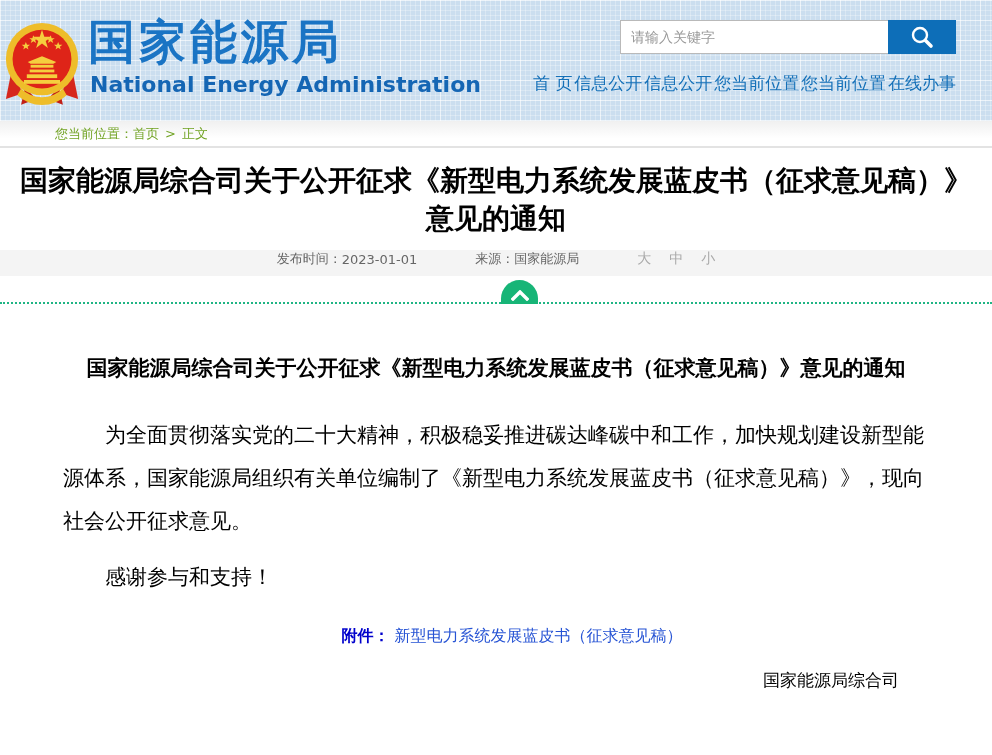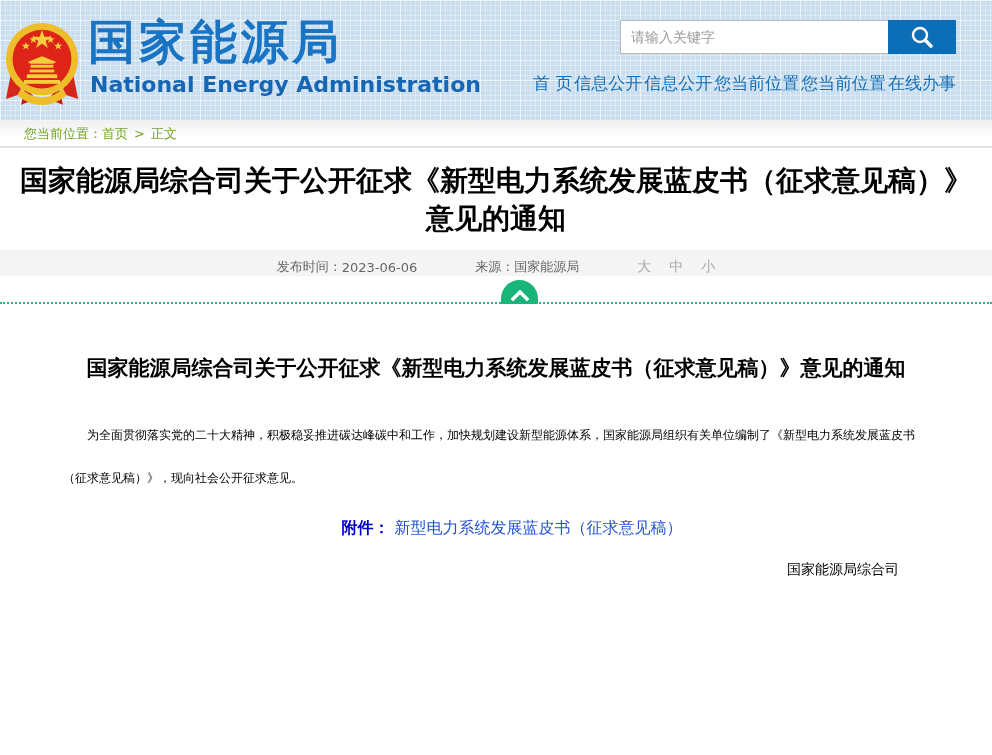--- a/index.html
+++ b/index.html
@@ -40,34 +40,34 @@
   .main-nav {
     position:absolute; left:533px; top:72px; width:423px;
     display:flex; justify-content:space-between; align-items:center;
   }
   .main-nav a { text-decoration:none; color:#1470b8; font-size:17px; white-space:nowrap; cursor:pointer; }
 
   
   .breadcrumb-bar {
     height:27px; background:linear-gradient(#f0f0f0,#ffffff 70%);
     border-bottom:2px solid #e3e3e3;
-    display:flex; align-items:center; padding-left:24px;
+    display:flex; align-items:center; padding-left:55px;
     font-size:13px; color:#71a324;
   }
   .breadcrumb-bar a { color:#71a324; text-decoration:none; cursor:pointer;text-align:center; }
   .breadcrumb-bar .sep { margin:0 6px; }
 
   
   .page-title {
     margin:14px auto 12px; width:960px; text-align:center;
     font-size:28px; line-height:38px; font-weight:bold; color:#000;
   }
   .meta-bar {
     height:26px; background:#f4f4f4;
-    display:flex; align-items:flex-end; justify-content:center; gap:58px;
+    display:flex; align-items:flex-start; justify-content:center; gap:58px;
     font-size:13px; color:#666;
   }
   .meta-group { display:flex; align-items:center; }
   .font-sizes { display:flex; gap:18px; color:#a9a9a9; font-size:14px; }
   .font-sizes span { cursor:pointer; }
 
   
   .divider { position:relative; margin-top:26px; border-top:2px dotted #1fb584; height:0; }
   .collapse-btn {
     position:absolute; left:calc(50% + 5px); top:-24px;
@@ -76,26 +76,26 @@
     display:flex; align-items:flex-end; justify-content:center; padding-bottom:3px;
   }
 
   
   .article { padding:0 63px; color:#000; }
   .article-title {
     margin:44px auto 26px; max-width:836px; text-align:center;
     font-family:"DejaVu Serif","Liberation Serif",serif;
     font-size:21px; line-height:40px; font-weight:bold; color:#000;
   }
-  .article p { font-size:12px; line-height:43px; text-indent:2em; margin-bottom:13px; }
+  .article p { font-size:21px; line-height:43px; text-indent:2em; margin-bottom:13px; }
   .article p.thanks { margin-bottom:22px; }
   .attachment { font-size:16px; line-height:30px; text-indent:2em; margin-bottom:18px;text-align:center; }
   .attachment .label { color:#0000cc; font-weight:bold; }
   .attachment a { color:#2653d4; text-decoration:none; cursor:pointer; }
-  .signature { text-align:right; padding-right:30px; font-size:14px; margin-top:14px; }
+  .signature { text-align:right; padding-right:30px; font-size:17px; margin-top:14px; }
 </style>
 </head>
 <body>
 
 <div class="header">
   <svg class="emblem" viewBox="0 0 80 104">
     <path d="M8 62 L2 92 L20 86 Z" fill="#d6261c"></path>
     <path d="M72 62 L78 92 L60 86 Z" fill="#d6261c"></path>
     <path d="M22 80 L18 98 L34 92 Z" fill="#c21f16"></path>
     <path d="M58 80 L62 98 L46 92 Z" fill="#c21f16"></path>
@@ -142,21 +142,21 @@
   <a>首页</a>
   <span class="sep">&gt;</span>
   <span>正文</span>
 </div>
 
 <h1 class="page-title">国家能源局综合司关于公开征求《新型电力系统发展蓝皮书（征求意见稿）》意见的通知</h1>
 
 <div class="meta-bar">
   <div class="meta-group">
     <span>发布时间：</span>
-    <span>2023-06-06</span>
+    <span>2023-01-01</span>
   </div>
   <div class="meta-group">
     <span>来源：</span>
     <span>国家能源局</span>
   </div>
   <div class="font-sizes">
     <span>大</span>
     <span>中</span>
     <span>小</span>
   </div>
@@ -167,20 +167,21 @@
     <svg width="18" height="11" viewBox="0 0 18 11">
       <polyline points="2,9 9,2 16,9" fill="none" stroke="#ffffff" stroke-width="3.4" stroke-linecap="square"></polyline>
     </svg>
   </button>
 </div>
 
 <div class="article">
   <h2 class="article-title">国家能源局综合司关于公开征求《新型电力系统发展蓝皮书（征求意见稿）》意见的通知</h2>
 
   <p>为全面贯彻落实党的二十大精神，积极稳妥推进碳达峰碳中和工作，加快规划建设新型能源体系，国家能源局组织有关单位编制了《新型电力系统发展蓝皮书（征求意见稿）》，现向社会公开征求意见。</p>
+  <p class="thanks">感谢参与和支持！</p>
 
   <div class="attachment">
     <span class="label">附件：</span>
     <a>新型电力系统发展蓝皮书（征求意见稿）</a>
   </div>
 
   <div class="signature">国家能源局综合司</div>
 
 </div>
 

